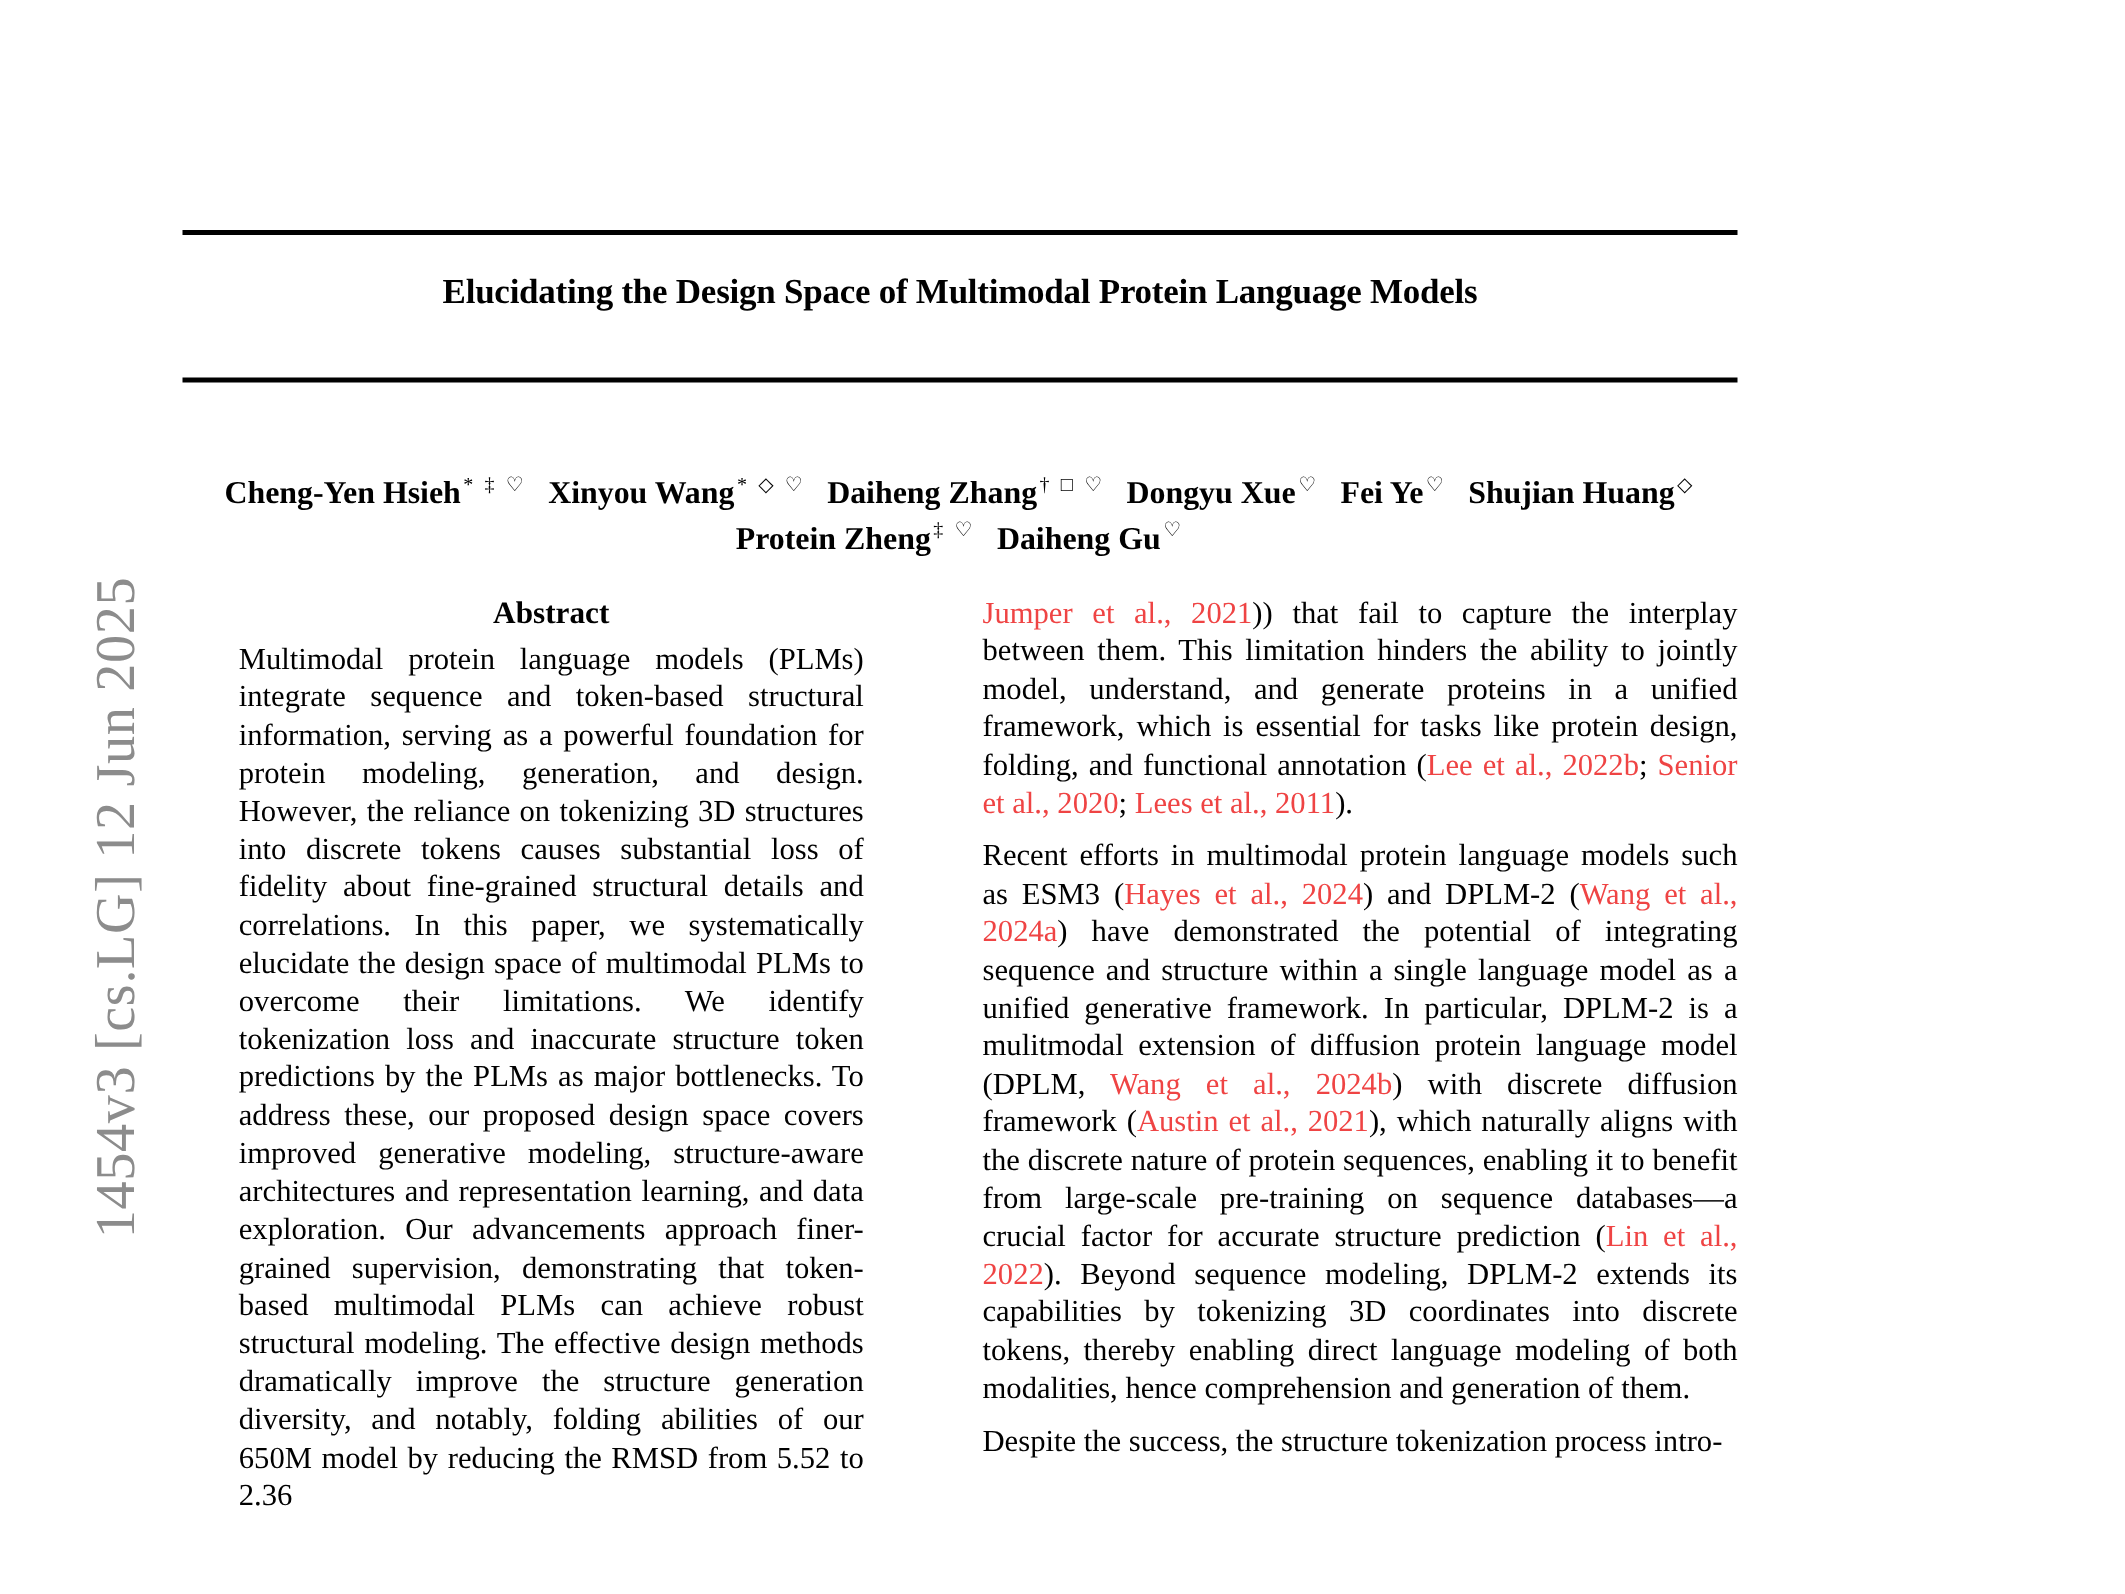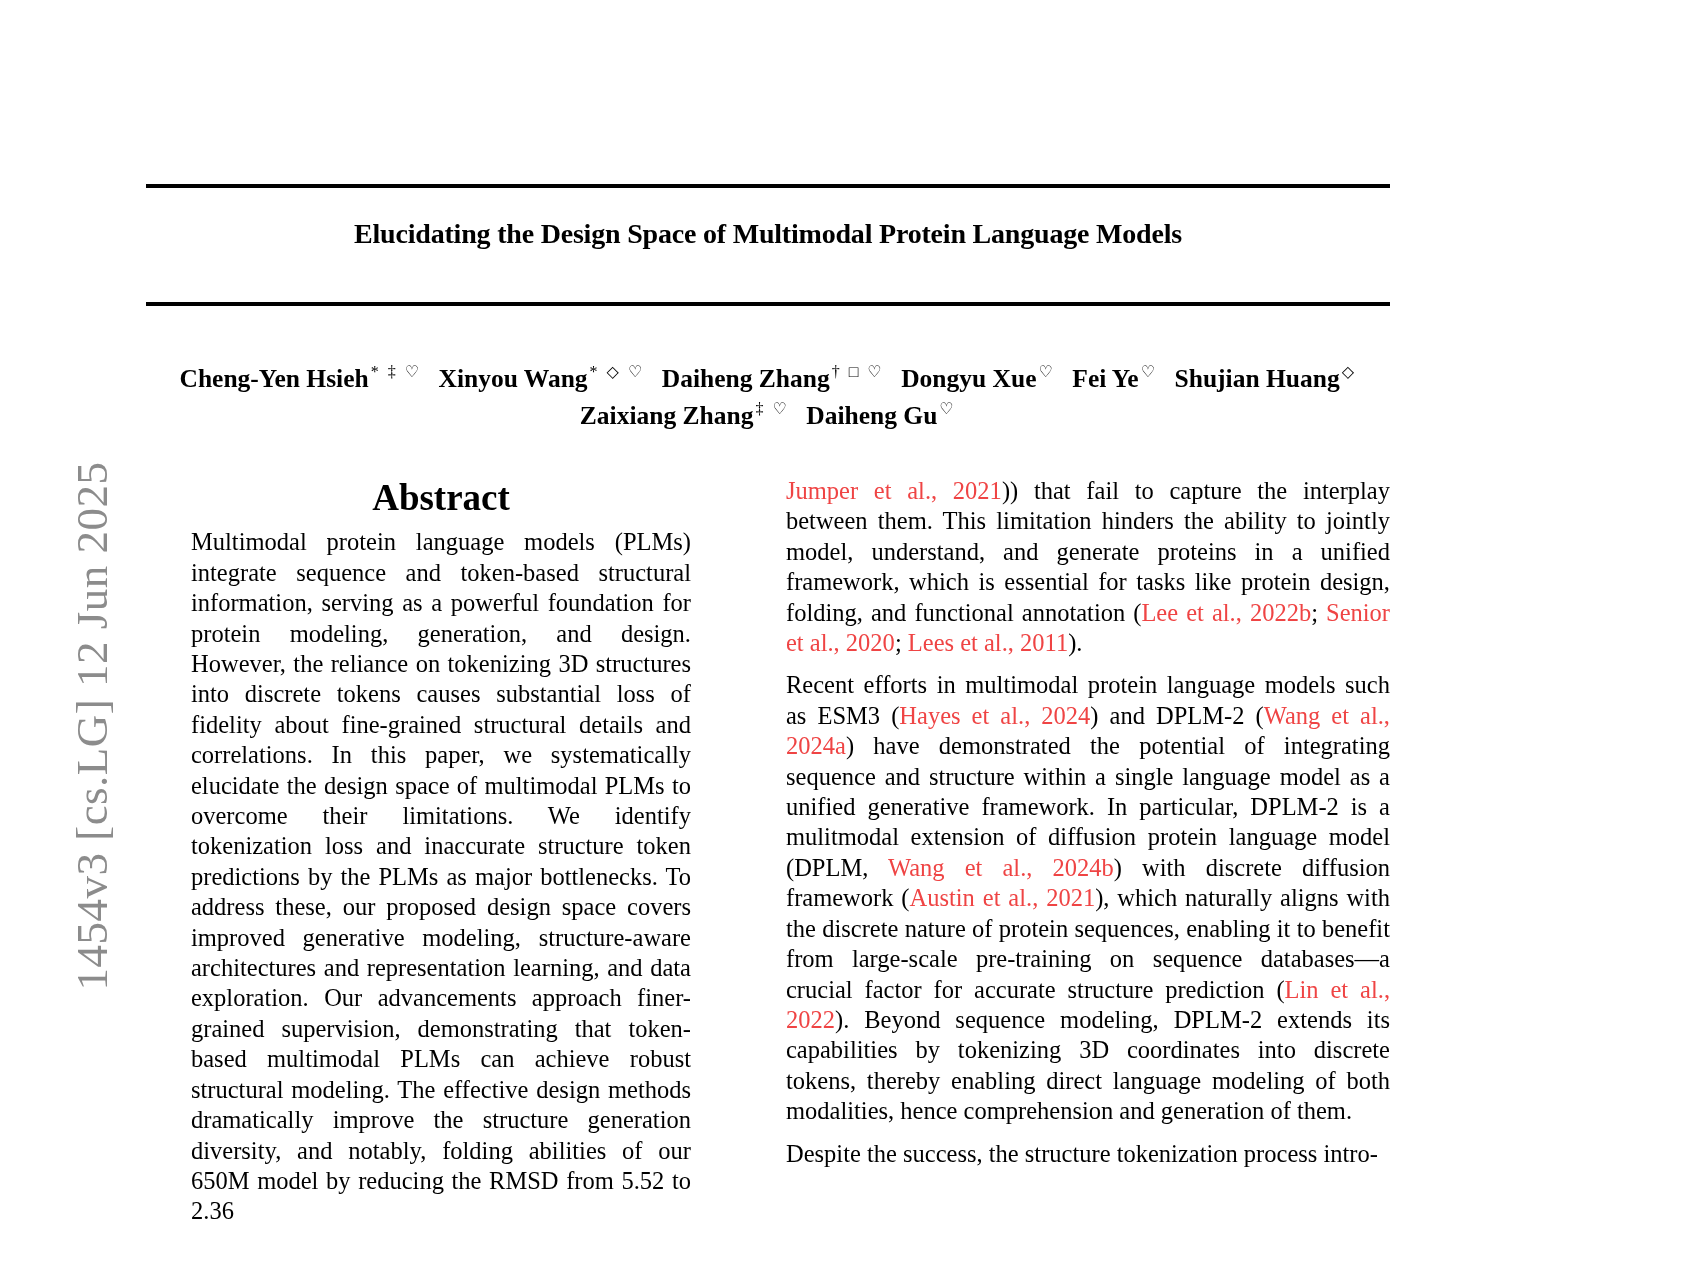--- a/index.html
+++ b/index.html
@@ -53,21 +53,21 @@
     font-size: 28px;
     font-weight: bold;
     line-height: 1.12;
     letter-spacing: -0.2px;
   }
 
   
   .authors {
     position: absolute;
     left: 146px;
-    top: 360px;
+    top: 376px;
     width: 1244px;
     text-align: center;
     font-size: 25.5px;
     font-weight: bold;
     line-height: 1.45;
   }
   .authors .author { white-space: nowrap; }
   .authors .gap { display: inline-block; width: 17px; }
   .marks {
     font-weight: normal;
@@ -87,21 +87,21 @@
     text-align: justify;
     text-justify: inter-word;
     hyphens: manual;
   }
   .col-left  { left: 191px; }
   .col-right { left: 786px; width: 604px; }
 
   .abstract-head {
     text-align: center;
     font-weight: bold;
-    font-size: 37px;
+    font-size: 25px;
     margin: 0 0 7px 0;
     line-height: 1.2;
   }
   .col p {
     margin: 0;
     text-indent: 0;
   }
   .col p + p { margin-top: 12px; }
 
   a.cite {
@@ -119,21 +119,21 @@
   <div class="rule rule-top"></div>
   <div class="rule rule-bottom"></div>
 
   <div class="paper-title">Elucidating the Design Space of Multimodal Protein Language Models</div>
 
   <div class="authors">
     <div>
       <span class="author"><span>Cheng-Yen Hsieh</span><span class="marks">* ‡ ♡</span></span><span class="gap"></span><span class="author"><span>Xinyou Wang</span><span class="marks">* ◇ ♡</span></span><span class="gap"></span><span class="author"><span>Daiheng Zhang</span><span class="marks">† □ ♡</span></span><span class="gap"></span><span class="author"><span>Dongyu Xue</span><span class="marks">♡</span></span><span class="gap"></span><span class="author"><span>Fei Ye</span><span class="marks">♡</span></span><span class="gap"></span><span class="author"><span>Shujian Huang</span><span class="marks">◇</span></span>
     </div>
     <div>
-      <span class="author"><span>Zaixiang Zhang</span><span class="marks">‡ ♡</span></span><span class="gap"></span><span class="author"><span>Daiheng Gu</span><span class="marks">♡</span></span>
+      <span class="author"><span>Protein Zheng</span><span class="marks">‡ ♡</span></span><span class="gap"></span><span class="author"><span>Daiheng Gu</span><span class="marks">♡</span></span>
     </div>
   </div>
 
   <div class="col col-left">
     <div class="abstract-head">Abstract</div>
     <p>Multimodal protein language models (PLMs) integrate sequence and token-based structural information, serving as a powerful foundation for protein modeling, generation, and design. However, the reliance on tokenizing 3D structures into discrete tokens causes substantial loss of fidelity about fine-grained structural details and correlations. In this paper, we systematically elucidate the design space of multimodal PLMs to overcome their limitations. We identify tokenization loss and inaccurate structure token predictions by the PLMs as major bottlenecks. To address these, our proposed design space covers improved generative modeling, structure-aware architectures and representation learning, and data exploration. Our advancements approach finer-grained supervision, demonstrating that token-based multimodal PLMs can achieve robust structural modeling. The effective design methods dramatically improve the structure generation diversity, and notably, folding abilities of our 650M model by reducing the RMSD from 5.52 to 2.36</p>
   </div>
 
   <div class="col col-right">
     <p><a class="cite" href="#">Jumper et al., 2021</a><span>)) that fail to capture the interplay between them. This limitation hinders the ability to jointly model, understand, and generate proteins in a unified framework, which is essential for tasks like protein design, folding, and functional annotation (</span><a class="cite" href="#">Lee et al., 2022b</a><span>; </span><a class="cite" href="#">Senior et al., 2020</a><span>; </span><a class="cite" href="#">Lees et al., 2011</a><span>).</span></p>

